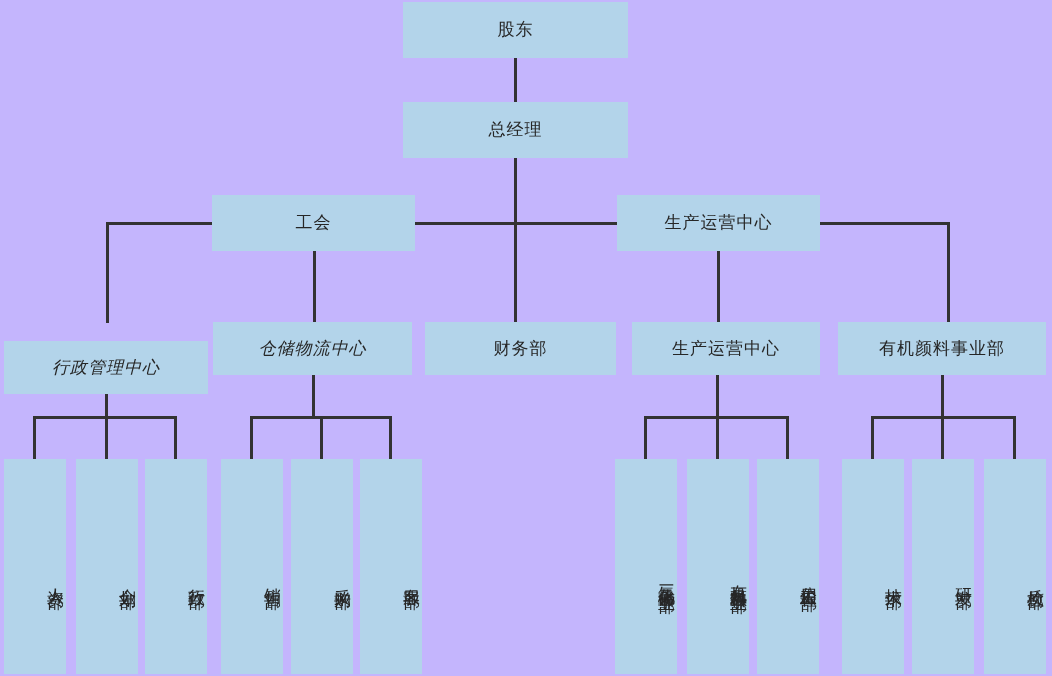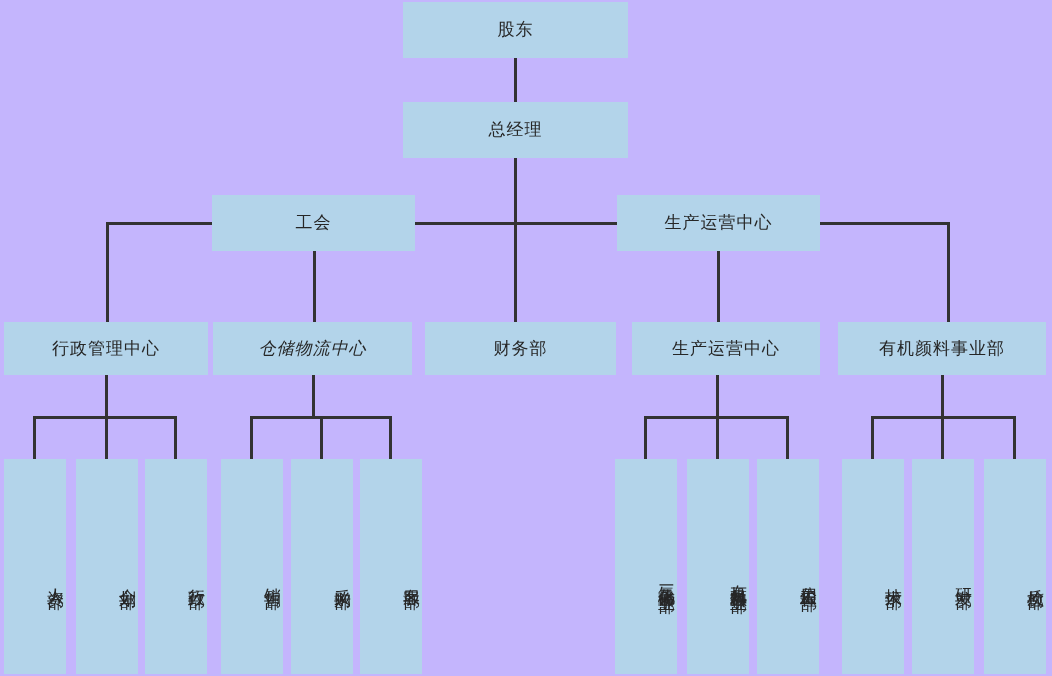--- a/index.html
+++ b/index.html
@@ -92,21 +92,21 @@
   <div class="line v" style="left:941px; top:416px; height:44px;"></div>
   <div class="line v" style="left:1013px; top:416px; height:44px;"></div>
 
   <div class="node" style="left:403px; top:2px; width:225px; height:56px;">股东</div>
 
   <div class="node" style="left:212px; top:195px; width:203px; height:56px;">工会</div>
 
   <div class="node" style="left:403px; top:102px; width:225px; height:56px;">总经理</div>
   <div class="node" style="left:617px; top:195px; width:203px; height:56px;">生产运营中心</div>
 
-  <div class="node" style="left:4px; top:322px; width:204px; height:53px;">行政管理中心</div>
+  <div class="node" style="left:4px; top:341px; width:204px; height:53px;font-style:italic;">行政管理中心</div>
   <div class="node" style="left:213px; top:322px; width:199px; height:53px;font-style:italic;">仓储物流中心</div>
   <div class="node" style="left:425px; top:322px; width:191px; height:53px;">财务部</div>
   <div class="node" style="left:632px; top:322px; width:188px; height:53px;">生产运营中心</div>
   <div class="node" style="left:838px; top:322px; width:208px; height:53px;">有机颜料事业部</div>
 
   <div class="node vert" style="left:4px; top:459px; width:62px; height:215px;">人资部</div>
   <div class="node vert" style="left:76px; top:459px; width:62px; height:215px;">企划部</div>
   <div class="node vert" style="left:145px; top:459px; width:62px; height:215px;">行政部</div>
 
   <div class="node vert" style="left:221px; top:459px; width:62px; height:215px;">销售部</div>

